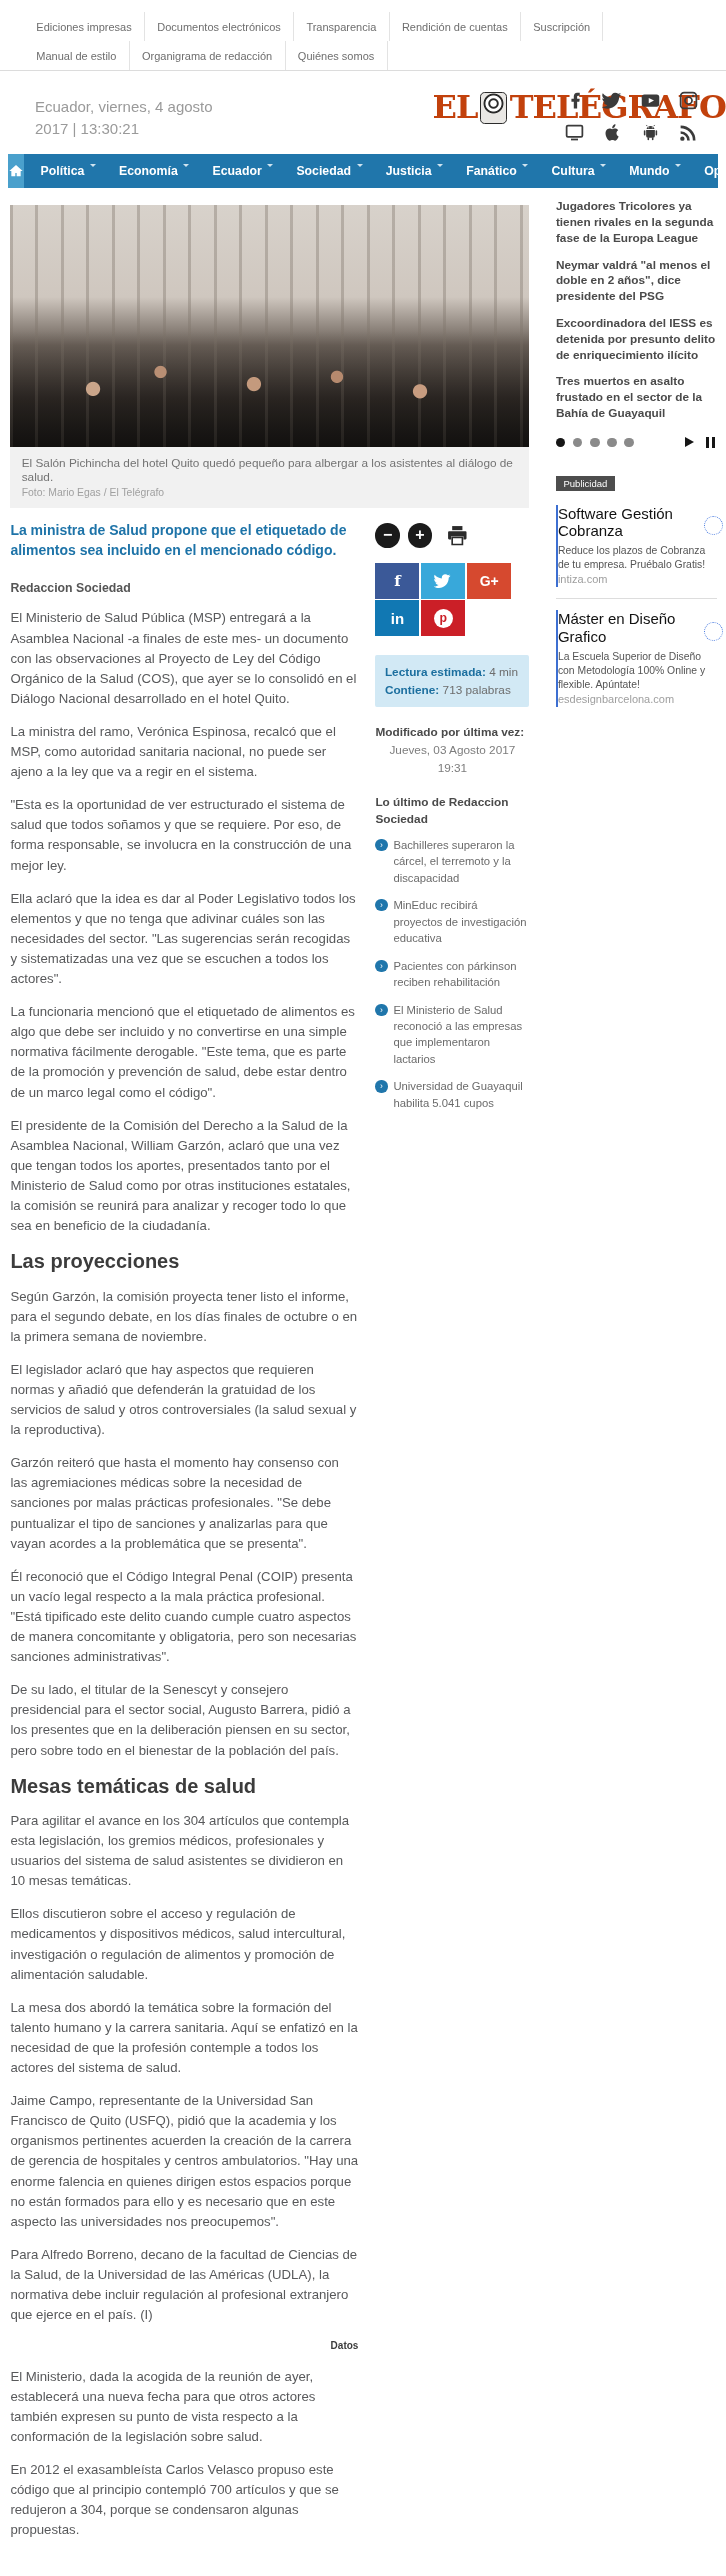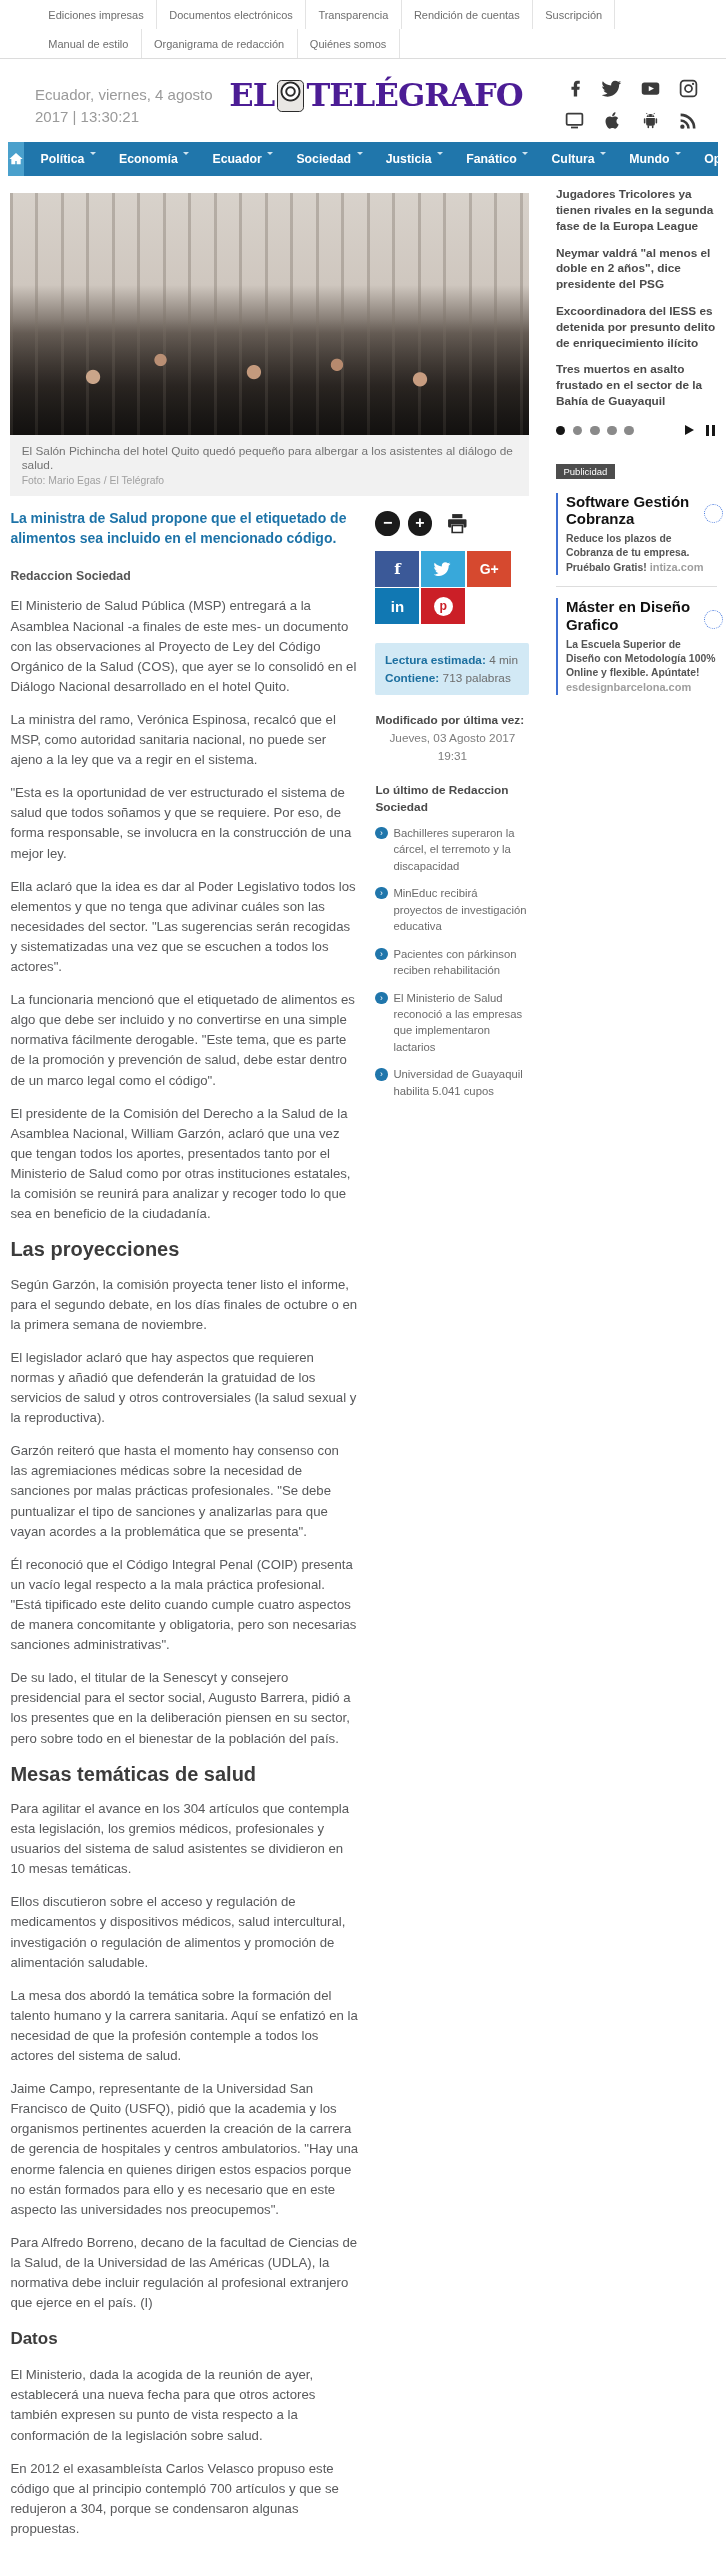--- a/index.html
+++ b/index.html
@@ -1,27 +1,27 @@
 <!DOCTYPE html>
 <html style="font-size:15px"><head>
 <meta charset="utf-8">
 <style>
   * { margin:0; padding:0; box-sizing:border-box; }
   body { background:#fff; font-family:"Liberation Sans", sans-serif; color:#58595b; width:726px; }
   .page { width:726px; margin:0 auto; background:#fff; }
 
   
-  .topbar { padding:0 19px 0 36px; border-bottom:0.9px solid #dcdcdc; }
+  .topbar { padding:0 19px 0 24px; border-bottom:0.9px solid #dcdcdc;margin-top:12px; }
   .topbar-list { display:flex; flex-wrap:wrap; max-width:662px; }
   .topbar-item { font-size:11px; color:#6e6e6e; padding:8.5px 12.3px; border-right:0.9px solid #e3e3e3; cursor:pointer; white-space:nowrap; }
 
   
   .masthead { position:relative; height:83px; padding:0 19px; }
   .date-block { position:absolute; left:35px; top:24.6px; font-size:15px; color:#9a9a9a; line-height:1.5; }
-  .logo { position:absolute; left:0; right:0; top:17px; text-align:center; font-family:"DejaVu Serif", serif; font-weight:bold; font-size:32px; color:#4c1d95; letter-spacing:-0.9px; cursor:pointer;padding-left:26px; }
+  .logo { position:absolute; left:0; right:0; top:17px; text-align:right; font-family:"DejaVu Serif", serif; font-weight:bold; font-size:32px; color:#c2410c; letter-spacing:-0.9px; cursor:pointer;padding-left:26px; }
   .logo .emblem { display:inline-block; vertical-align:-5.7px; width:26.5px; height:32px; margin:0 2.8px; border:1.9px solid #2b2b2b; border-radius:4.7px;
      background: radial-gradient(circle at 50% 35%, #ffffff 0 2.8px, #2b2b2b 3.8px 4.7px, #ffffff 5.7px 7.6px, #2b2b2b 8.5px 9.5px, #e9e7e4 10.4px);
   }
   .social-grid { position:absolute; right:24.6px; top:19px; display:grid; grid-template-columns:repeat(4, 23px); grid-gap:11.3px 15px; }
   .soc { width:21px; height:21px; color:#3b3b3b; cursor:pointer; }
   .soc svg { width:100%; height:100%; fill:currentColor; }
 
   
   .mainnav { margin:0 7.6px; background:#2076ab; height:34px; display:flex; align-items:stretch; }
   .nav-home { width:36px; background:#4aa0cc; display:flex; align-items:center; justify-content:center; cursor:pointer; }
@@ -54,21 +54,21 @@
   .credit { font-size:10.4px; color:#a0a0a0; margin-top:3.8px; }
 
   .article-flex { display:flex; margin-top:13.2px; }
   .body-col { width:348px; margin-right:17px; }
   .meta-col { width:154px; }
 
   .subhead { font-size:14px; font-weight:bold; color:#1d73a8; line-height:1.4; margin-bottom:21px; }
   .byline { font-size:12.3px; font-weight:bold; color:#555; margin-bottom:13.2px; }
   .bblock { font-size:13.2px; line-height:1.52; color:#58595b; margin-bottom:13.2px; }
   .bblock.t-h2 { font-size:20px; font-weight:bold; color:#3c3c3c; margin:7.6px 0 13.2px; line-height:1.2; }
-  .bblock.t-h3 { font-size:17px; font-weight:bold; color:#3c3c3c; margin:5.7px 0 13.2px; }
+  .bblock.t-h3 { font-size:10px; font-weight:bold; color:#3c3c3c; margin:5.7px 0 13.2px;text-align:right; }
 
   
   .tools-row { display:flex; align-items:center; margin-bottom:15px; margin-top:1.9px; }
   .tool-circle { width:24.6px; height:24.6px; border-radius:50%; background:#1b1b1b; color:#fff; font-size:16px; font-weight:bold; display:flex; align-items:center; justify-content:center; margin-right:7.6px; cursor:pointer; line-height:1; }
   .tool-print { width:24.6px; height:24.6px; margin-left:5.7px; cursor:pointer; color:#2b2b2b; }
   .tool-print svg { width:100%; height:100%; fill:currentColor; }
   .share-grid { display:grid; grid-template-columns:repeat(3,44px); grid-gap:1.9px; margin-bottom:19px; }
   .share-tile { height:36px; display:flex; align-items:center; justify-content:center; color:#fff; font-weight:bold; font-size:15px; cursor:pointer; }
   .share-fb { background:#3b5998; font-family:"DejaVu Serif", serif; }
   .share-tw { background:#38a8da; }
@@ -93,21 +93,21 @@
   .carousel-controls { display:flex; align-items:center; justify-content:space-between; margin:15px 1.9px 24.6px 0; }
   .dots { display:flex; }
   .dot { width:9.5px; height:9.5px; border-radius:50%; background:#8a8a8a; margin-right:7.6px; cursor:pointer; }
   .dot.active { background:#161616; }
   .pcontrols { display:flex; align-items:center; }
   .play-icon { width:0; height:0; border-top:5.7px solid transparent; border-bottom:5.7px solid transparent; border-left:9.5px solid #161616; margin-right:8.5px; cursor:pointer; }
   .pause-icon { display:flex; cursor:pointer; }
   .pause-icon i { width:3.3px; height:11.3px; background:#161616; margin-left:2.8px; }
 
   .ad-badge { display:inline-block; background:#4d4d4d; color:#fff; font-size:9.5px; padding:1.9px 7.6px 2.8px; margin-bottom:13.2px; }
-  .ad { border-left:2.8px solid #3d6fd1; padding-left:8px; position:relative; margin-bottom:9.5px;font-weight:bold; }
+  .ad { border-left:2.8px solid #3d6fd1; padding-left:0; position:relative; margin-bottom:9.5px; }
   .ad-title { font-size:15px; color:#111; line-height:1.15; margin-bottom:4.7px; cursor:pointer; padding-right:19px; }
   .ad-desc { font-size:10.4px; color:#555; line-height:1.35; }
   .ad-url { font-size:11px; color:#9e9e9e; }
   .adchoices { position:absolute; right:-5.7px; top:11.3px; width:19px; height:19px; border:1.9px dotted #4e7fe0; border-radius:50%; cursor:pointer; }
   .ad-divider { border-top:0.9px solid #ddd; margin:11.3px 0; }
 </style>
 </head>
 <body>
 
 <div class="page">

